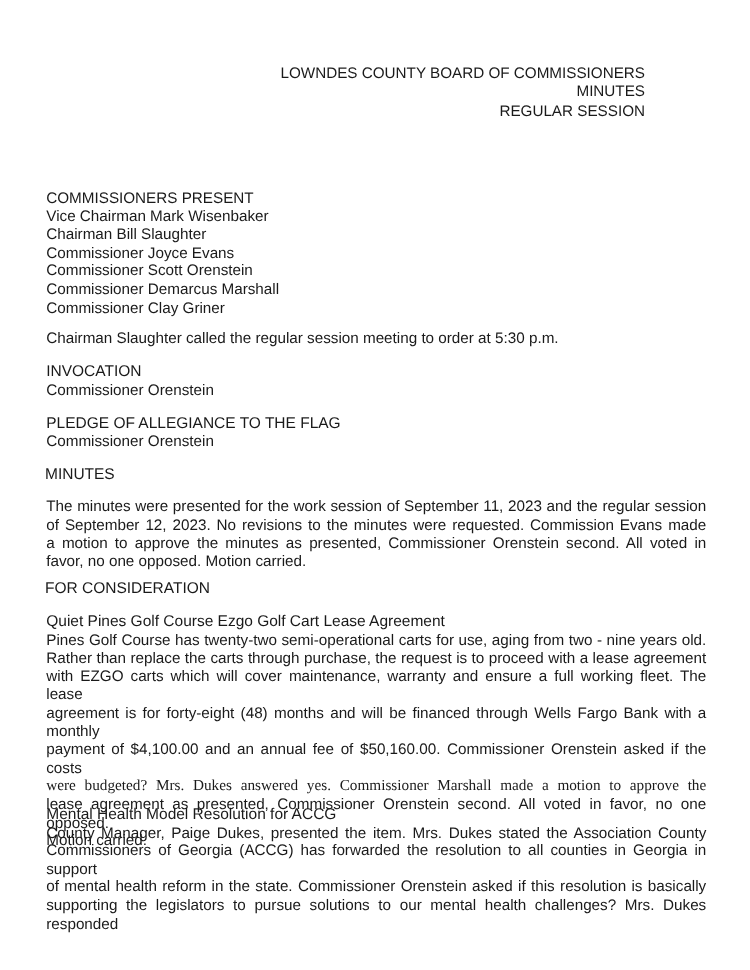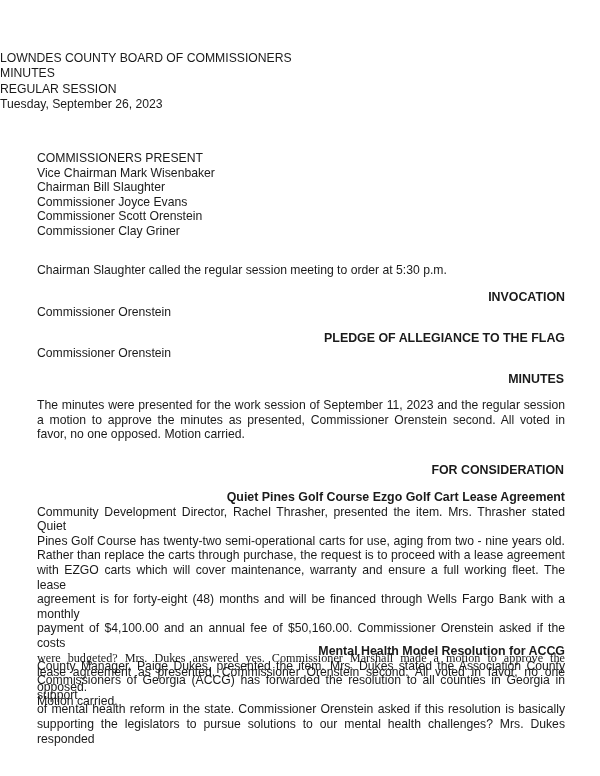--- a/index.html
+++ b/index.html
@@ -21,51 +21,51 @@
       position: absolute;
       left: 0; top: 0;
       width: 600px;
       height: 776px;
     }
     .header {
       position: absolute;
       top: 51px;
       left: 0;
       width: 516px;
-      text-align: left;
+      text-align: right;
     }
     .header div { line-height: 15.4px; }
     .block {
       position: absolute;
       left: 37px;
       width: 528px;
     }
     .justify { text-align: justify; }
     .justify-last { text-align: justify; text-align-last: left; }
-    .h { font-weight: bold; font-size: 12.4px; text-align: right; }
+    .h { font-weight: normal; font-size: 12.4px; }
     p { margin: 0; }
   </style>
 </head>
 <body>
 
 <div class="page">
 
   <div class="header">
     <div>LOWNDES COUNTY BOARD OF COMMISSIONERS</div>
     <div>MINUTES</div>
     <div>REGULAR SESSION</div>
-    <div>Tuesday, September 26, 2023</div>
   </div>
 
   <div class="block" style="top:151px;">
     <p>COMMISSIONERS PRESENT</p>
     <p>Vice Chairman Mark Wisenbaker</p>
     <p>Chairman Bill Slaughter</p>
     <p>Commissioner Joyce Evans</p>
     <p>Commissioner Scott Orenstein</p>
+    <p>Commissioner Demarcus Marshall</p>
     <p>Commissioner Clay Griner</p>
   </div>
 
   <div class="block" style="top:263px;">
     <p>Chairman Slaughter called the regular session meeting to order at 5:30 p.m.</p>
   </div>
 
   <div class="block" style="top:290px;">
     <p class="h">INVOCATION</p>
     <p>Commissioner Orenstein</p>
@@ -75,31 +75,31 @@
     <p class="h">PLEDGE OF ALLEGIANCE TO THE FLAG</p>
     <p>Commissioner Orenstein</p>
   </div>
 
   <div class="block" style="top:372px; left:36px;">
     <p class="h">MINUTES</p>
   </div>
 
   <div class="block justify" style="top:398px;">
     <p class="justify-last" style="text-align-last:justify;">The minutes were presented for the work session of September 11, 2023 and the regular session</p>
+    <p class="justify-last" style="text-align-last:justify;">of September 12, 2023.  No revisions to the minutes were requested.  Commission Evans made</p>
     <p class="justify-last" style="text-align-last:justify;">a motion to approve the minutes as presented, Commissioner Orenstein second.  All voted in</p>
     <p>favor, no one opposed.  Motion carried.</p>
   </div>
 
   <div class="block" style="top:463px; left:36px;">
     <p class="h">FOR CONSIDERATION</p>
   </div>
 
   <div class="block" style="top:490px;">
     <p class="h">Quiet Pines Golf Course Ezgo Golf Cart Lease Agreement</p>
-    <p style="text-align:justify;text-align-last:justify;">Community Development Director, Rachel Thrasher, presented the item.  Mrs. Thrasher stated Quiet</p>
     <p style="text-align:justify;text-align-last:justify;">Pines Golf Course has twenty-two semi-operational carts for use, aging from two - nine years old.</p>
     <p style="text-align:justify;text-align-last:justify;">Rather than replace the carts through purchase, the request is to proceed with a lease agreement</p>
     <p style="text-align:justify;text-align-last:justify;">with EZGO carts which will cover maintenance, warranty and ensure a full working fleet.  The lease</p>
     <p style="text-align:justify;text-align-last:justify;">agreement is for forty-eight (48) months and will be financed through Wells Fargo Bank with a monthly</p>
     <p style="text-align:justify;text-align-last:justify;">payment of $4,100.00 and an annual fee of $50,160.00.  Commissioner Orenstein asked if the costs</p>
     <p style="text-align:justify;text-align-last:justify;font-family:Liberation Serif, serif;">were budgeted?  Mrs. Dukes answered yes.  Commissioner Marshall made a motion to approve the</p>
     <p style="text-align:justify;text-align-last:justify;">lease agreement as presented, Commissioner Orenstein second.  All voted in favor, no one opposed.</p>
     <p>Motion carried.</p>
   </div>
 

